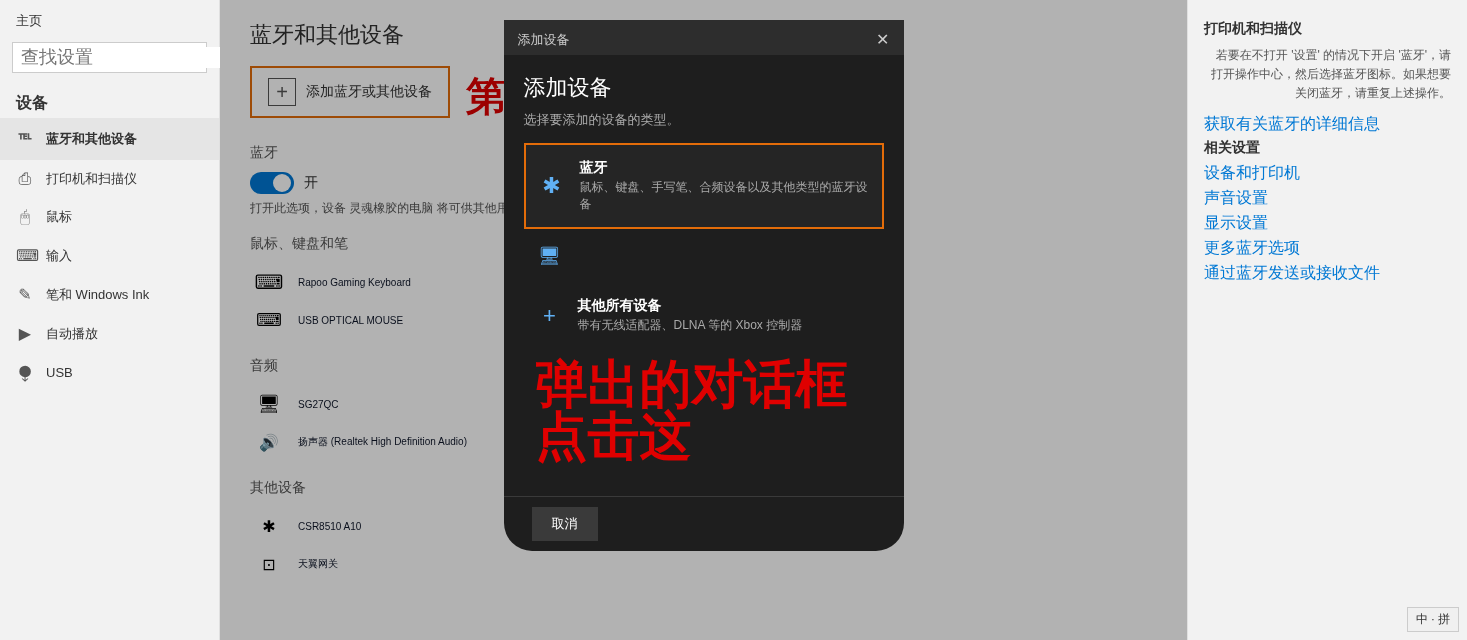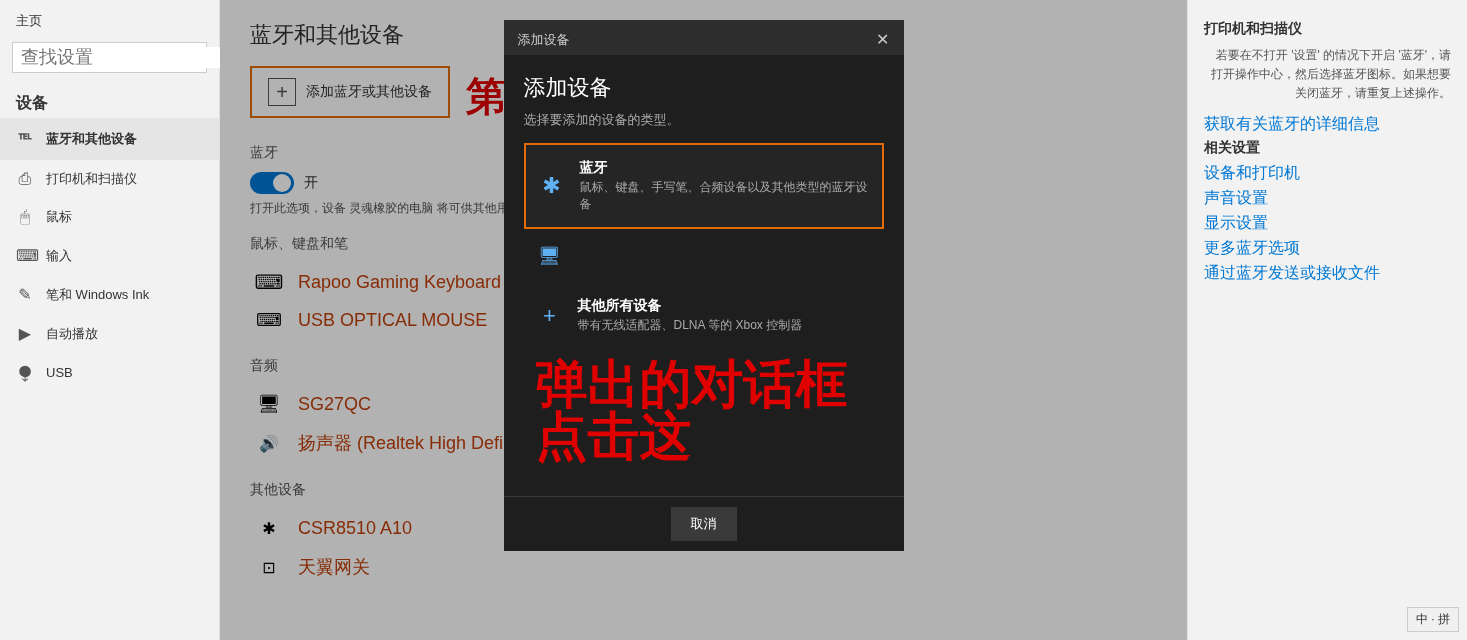--- a/index.html
+++ b/index.html
@@ -137,22 +137,22 @@
       gap: 14px;
     }
     .device-icon {
       width: 30px;
       height: 22px;
       display: flex;
       align-items: center;
       justify-content: center;
     }
     .device-name {
-      font-size: 18px;
-      color: #c2410c;
+      font-size: 10px;
+      color: #0f172a;
     }
 
     
     .bluetooth-section { margin-bottom: 6px; }
     .toggle-row {
       display: flex;
       align-items: center;
       gap: 10px;
       margin-bottom: 6px;
     }
@@ -248,20 +248,21 @@
       align-items: flex-start;
       justify-content: center;
       padding-top: 20px;
       z-index: 100;
     }
     .dialog {
       width: 400px;
       background: #1e1e1e;
       color: white;
       position: relative;
+      border-radius: 28px;
     }
     .dialog-header {
       display: flex;
       justify-content: space-between;
       align-items: center;
       padding: 10px 14px 6px 14px;
       background: #2d2d2d;
     }
     .dialog-title {
       font-size: 13px;
@@ -321,21 +322,21 @@
     .dialog-big-label {
       font-size: 52px;
       font-weight: bold;
       color: #e00000;
       line-height: 1;
       padding: 8px 12px 16px 12px;
       text-align: left;
     }
     .dialog-footer {
       display: flex;
-      justify-content: center;
+      justify-content: flex-start;
       padding: 10px 28px;
       border-top: 1px solid #3a3a3a;
     }
     .dialog-cancel-btn {
       background: #3a3a3a;
       color: white;
       border: none;
       padding: 8px 20px;
       font-size: 13px;
       cursor: pointer;

